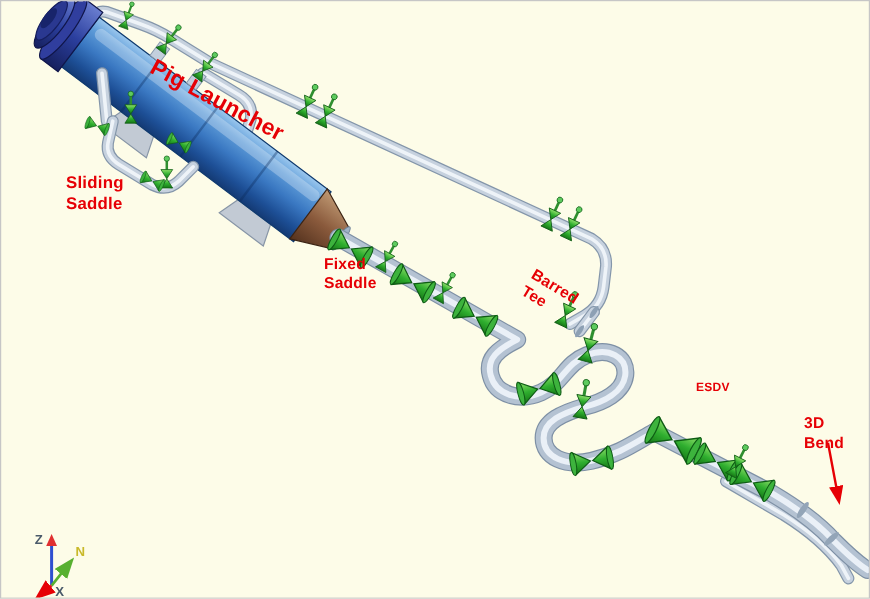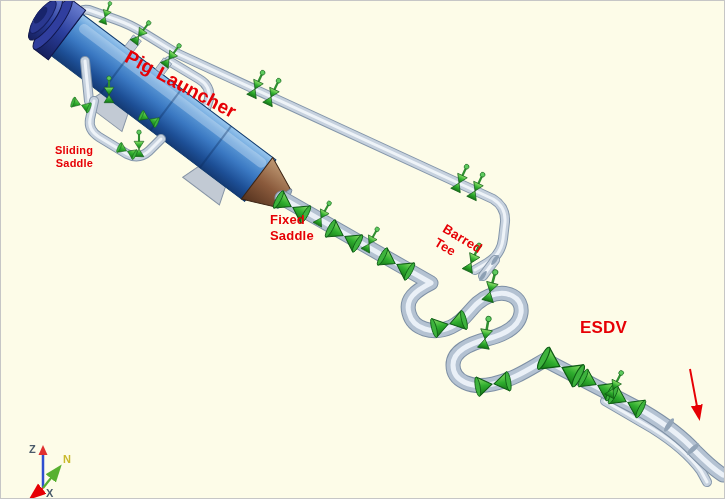--- a/index.html
+++ b/index.html
@@ -200,24 +200,25 @@
       <line x1="42" y1="487" x2="58" y2="467" stroke="#58b030" stroke-width="2.2" marker-end="url(#mGreen)"></line>
       <line x1="42" y1="487" x2="31" y2="496" stroke="#e03030" stroke-width="2.2" marker-end="url(#mRed)"></line>
       <text x="28" y="452" class="axisLbl" fill="#4a5a6a">Z</text>
       <text x="62" y="462" class="axisLbl" fill="#c9b92a">N</text>
       <text x="45" y="496" class="axisLbl" fill="#4a5a6a">X</text>
     </g>
   </svg>
 
   <div class="lbl" style="left:131px;top:44px;font-size:19px;transform:rotate(28deg);">Pig Launcher</div>
 
-  <div class="lbl" style="left:54px;top:143px;font-size:11px;text-align:right;">Sliding
+  <div class="lbl" style="left:54px;top:143px;font-size:14px;">Sliding
 Saddle</div>
 
   <div class="lbl" style="left:233px;top:211px;font-size:13px;margin-left:36px;">Fixed
 Saddle</div>
 
   <div class="lbl" style="left:447px;top:220px;font-size:13px;transform:rotate(31deg);">Barred
 Tee</div>
 
-  <div class="lbl" style="left:579px;top:317px;font-size:17px;">ESDV</div>
-
+  <div class="lbl" style="left:579px;top:317px;font-size:10px;">ESDV</div>
+
+  <div class="lbl" style="left:669px;top:344px;font-size:13px;">3D Bend</div>
 </div>
 
 </body></html>

